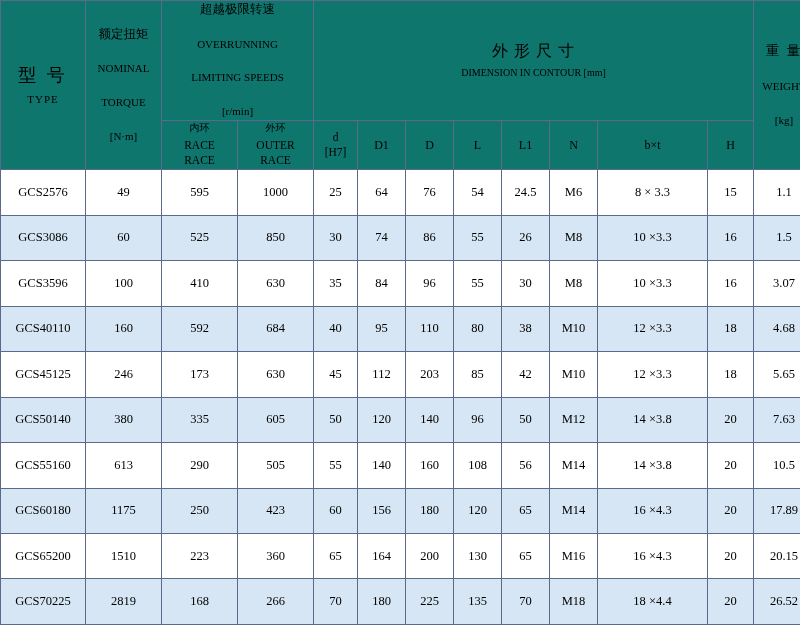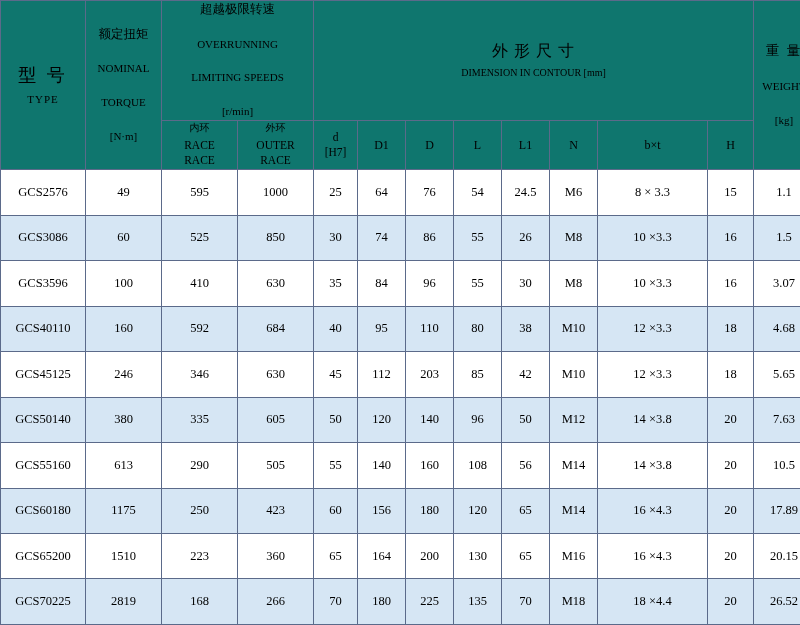--- a/index.html
+++ b/index.html
@@ -223,21 +223,21 @@
       <td>80</td>
       <td>38</td>
       <td>M10</td>
       <td>12 ×3.3</td>
       <td>18</td>
       <td>4.68</td>
     </tr>
     <tr class="odd">
       <td>GCS45125</td>
       <td>246</td>
-      <td>346</td>
+      <td>173</td>
       <td>630</td>
       <td>45</td>
       <td>112</td>
       <td>203</td>
       <td>85</td>
       <td>42</td>
       <td>M10</td>
       <td>12 ×3.3</td>
       <td>18</td>
       <td>5.65</td>

